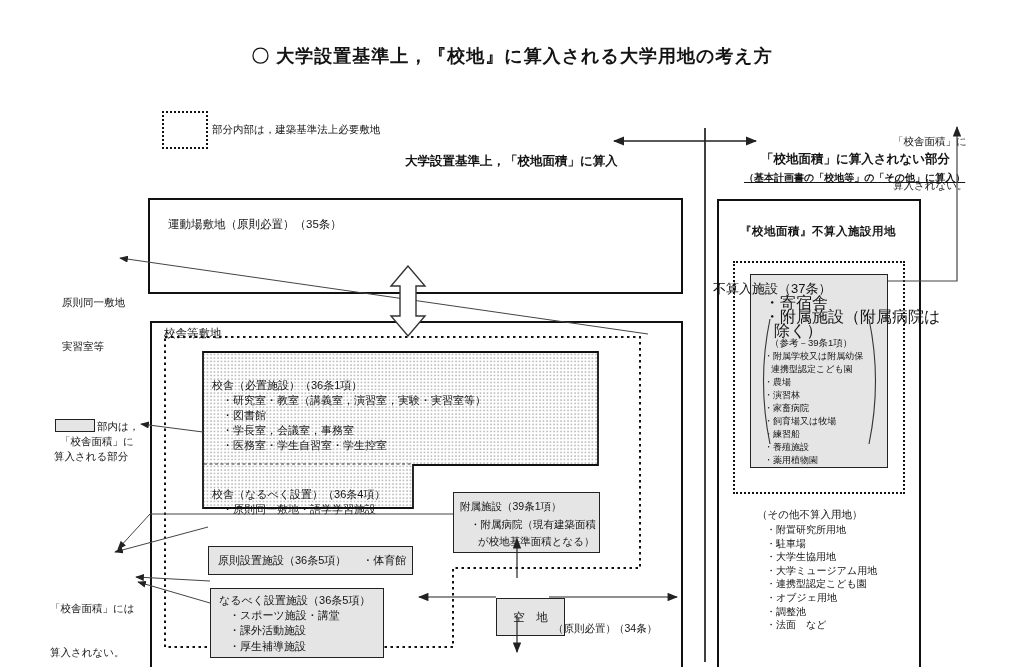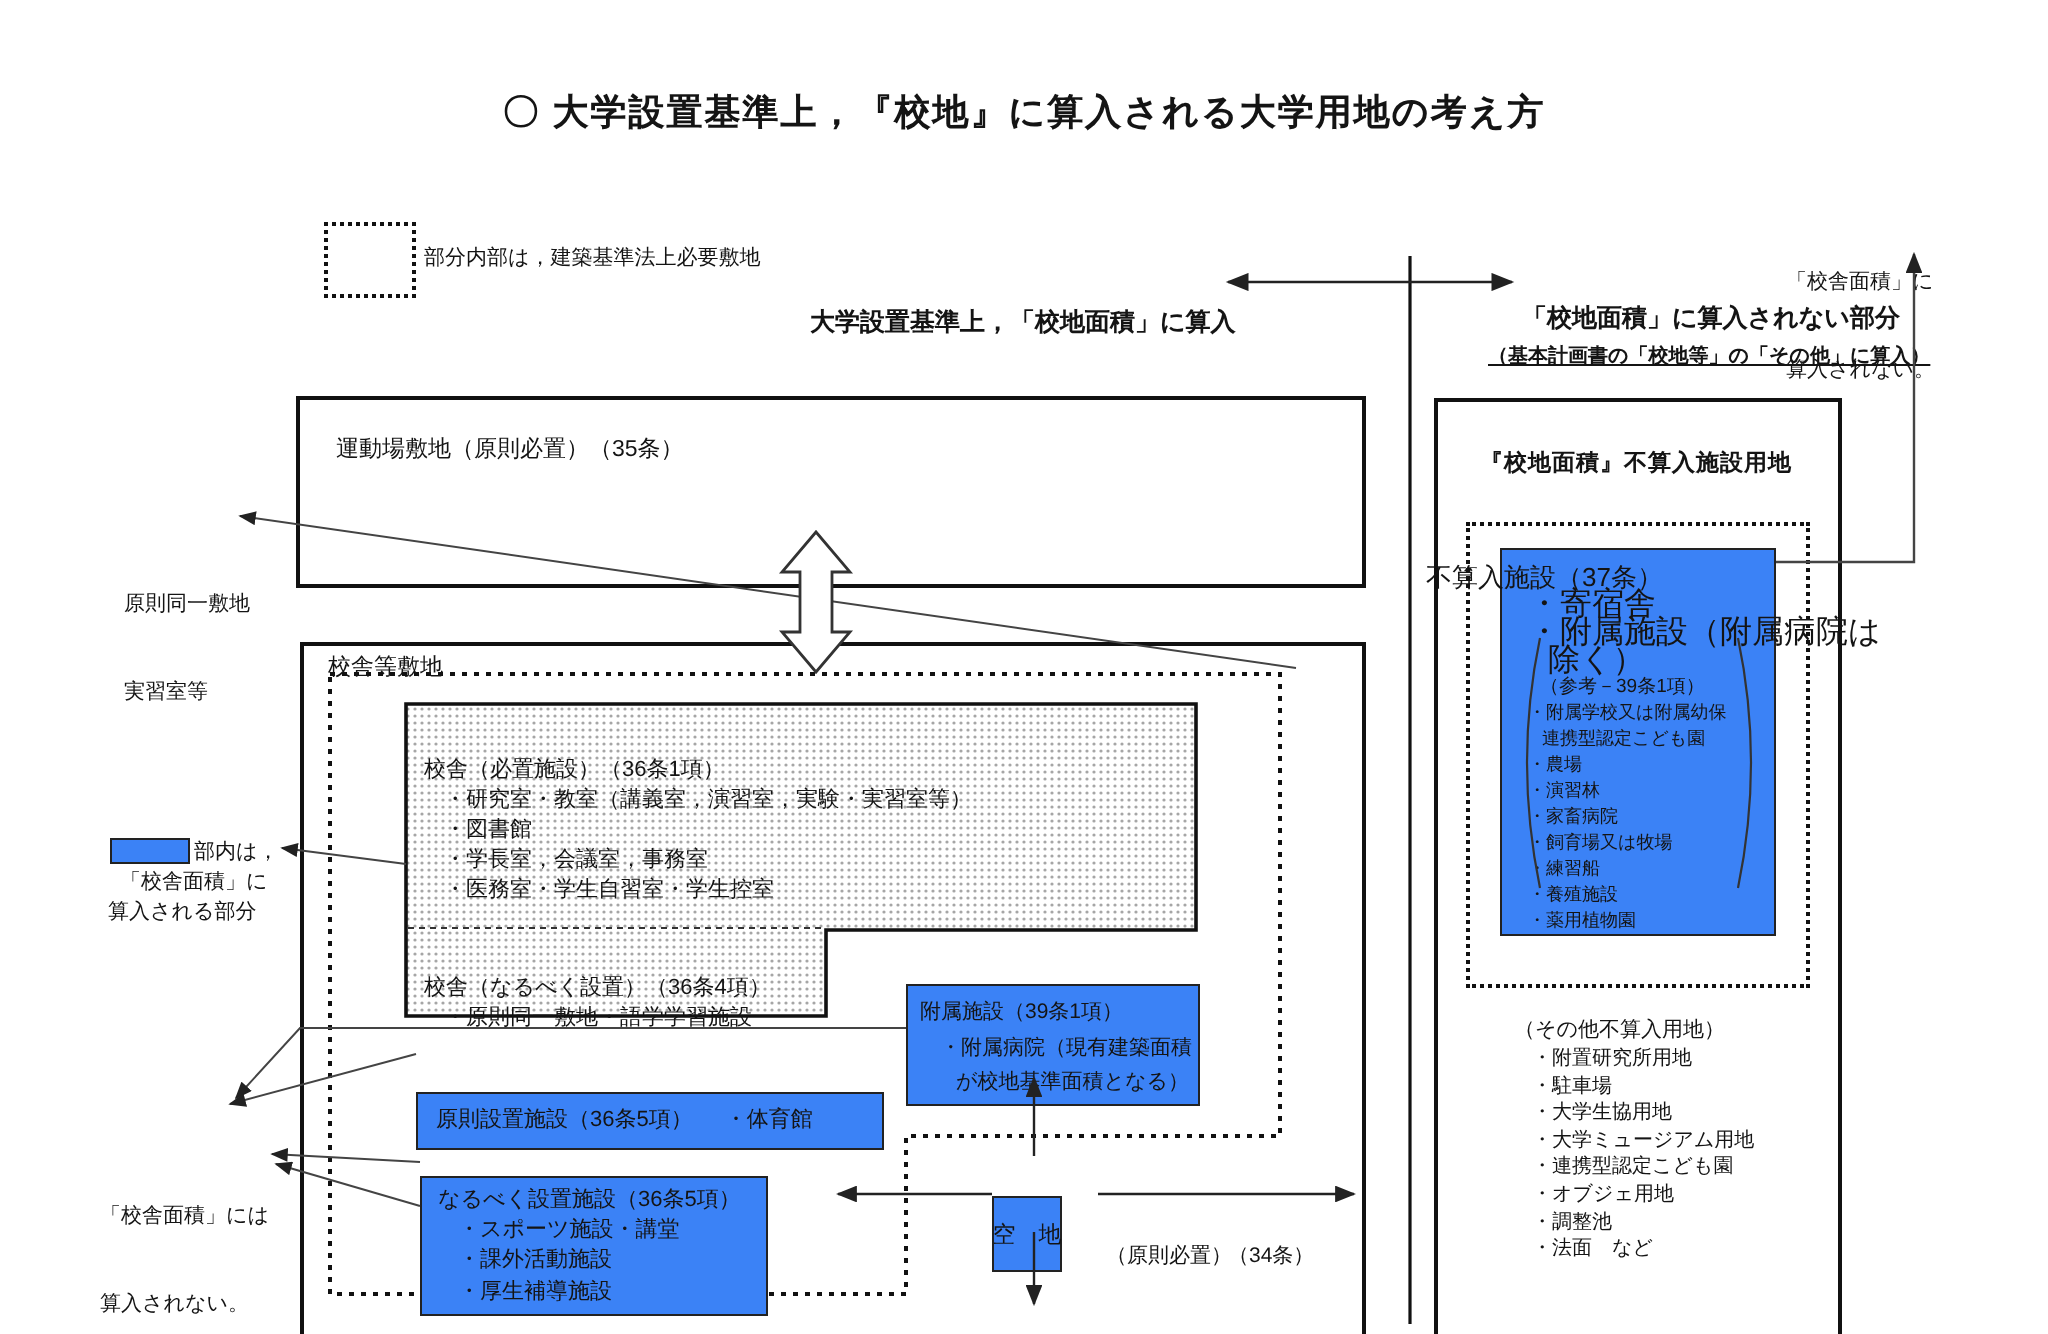--- a/index.html
+++ b/index.html
@@ -11,21 +11,21 @@
   .hdr{font-size:12.5px;font-weight:bold;}
   .sub{font-size:10px;font-weight:bold;text-decoration:underline;}
   .lbl{font-size:11.5px;}
   .body11{font-size:11px;line-height:15px;}
   .body105{font-size:10.5px;line-height:15px;}
   .note{font-size:10.5px;line-height:14.5px;}
   .small95{font-size:9.5px;}
   .small9{font-size:9px;line-height:13px;}
   .body10{font-size:10px;line-height:13.6px;}
   .box{position:absolute;border:2px solid #111;background:transparent;box-sizing:border-box;}
-  .box-thin{position:absolute;border:1.5px solid #222;background:#3b82f6;box-sizing:border-box;}
+  .box-thin{position:absolute;border:1.5px solid #222;background:#e5e5e5;box-sizing:border-box;}
   .dashedbox{position:absolute;border:2px dotted #111;box-sizing:border-box;}
   .ind1{padding-left:10px;}
   .ind2{padding-left:18px;}
   svg{position:absolute;left:0;top:0;}
   #svg-under{z-index:1;}
   .layer{z-index:2;margin-top:20px;}
   #svg-over{z-index:3;pointer-events:none;}
   .row{display:flex;gap:16px;}
 </style>
 </head>
@@ -98,37 +98,37 @@
   </div>
 
   <div class="box-thin layer" style="left:453px;top:472px;width:147px;height:61px;">
     <div class="body105" style="padding:5px 0 0 6px;line-height:17.5px;">
       <div class="t">附属施設（39条1項）</div>
       <div class="t ind1">・附属病院（現有建築面積</div>
       <div class="t ind2">が校地基準面積となる）</div>
     </div>
   </div>
 
-  <div class="box-thin layer" style="left:208px;top:526px;width:234px;height:29px;">
+  <div class="box-thin layer" style="left:208px;top:526px;width:205px;height:29px;">
     <div class="row body11" style="padding:6px 0 0 9px;">
       <span class="t">原則設置施設（36条5項）</span>
       <span class="t">・体育館</span>
     </div>
   </div>
 
   <div class="box-thin layer" style="left:210px;top:568px;width:174px;height:70px;">
     <div class="body11" style="padding:4px 0 0 8px;line-height:15.2px;">
       <div class="t">なるべく設置施設（36条5項）</div>
       <div class="t ind1">・スポーツ施設・講堂</div>
       <div class="t ind1">・課外活動施設</div>
       <div class="t ind1">・厚生補導施設</div>
     </div>
   </div>
 
-  <div class="box-thin layer" style="left:496px;top:578px;width:35px;height:38px;display:flex;align-items:center;justify-content:center;">
+  <div class="box-thin layer" style="left:496px;top:578px;width:69px;height:38px;display:flex;align-items:center;justify-content:center;">
     <span class="t" style="font-size:11.5px;">空　地</span>
   </div>
   <div class="abs layer note t" style="left:553px;top:601px;">（原則必置）</div>
   <div class="abs layer note t" style="left:614px;top:601px;">（34条）</div>
 
   <div class="box layer" style="left:717px;top:179px;width:204px;height:481px;"></div>
   <div class="abs layer t" style="left:740px;top:204px;font-size:11.5px;font-weight:bold;letter-spacing:0.5px;">『校地面積』不算入施設用地</div>
 
   <div class="dashedbox layer" style="left:733px;top:241px;width:172px;height:233px;"></div>
   <div class="box-thin layer" style="left:750px;top:254px;width:138px;height:194px;"></div>

